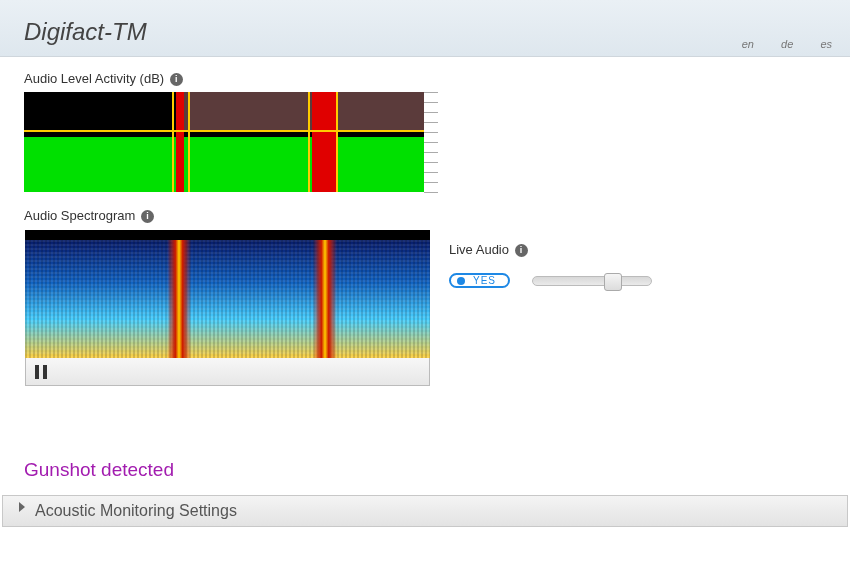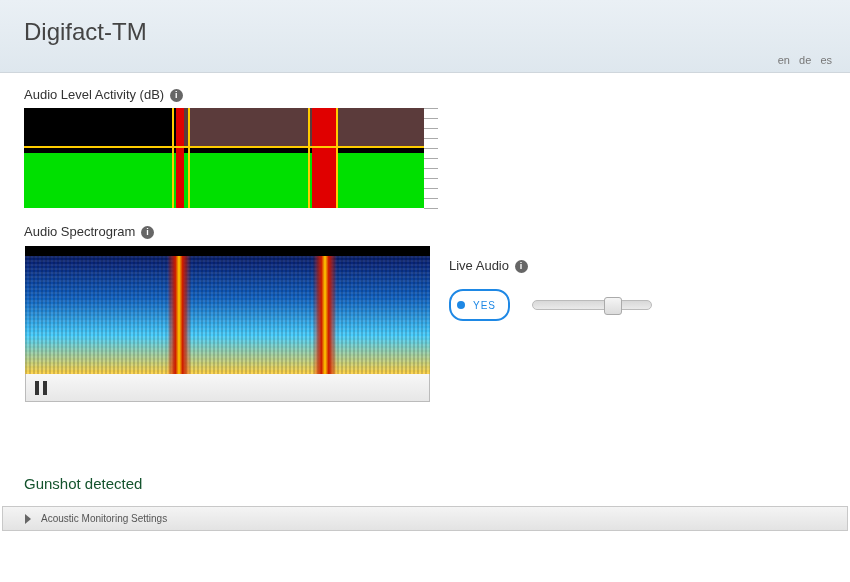--- a/index.html
+++ b/index.html
@@ -1,25 +1,26 @@
 <!DOCTYPE html>
 <html><head>
 <meta charset="utf-8">
 <style>
   * { box-sizing: border-box; margin: 0; padding: 0; }
   body { font-family: Arial, Helvetica, sans-serif; font-size: 13px; color: #333; background: #fff; width: 850px; }
   .header {
     background: linear-gradient(#eaf0f5, #dee7ee);
     border-bottom: 1px solid #cfd6dc;
-    padding: 18px 24px 26px 24px;
+    padding: 18px 24px 10px 24px;
     position: relative;
+    font-style: italic;
   }
   .header h1 { font-size: 24px; font-weight: normal; color: #444; }
   .lang-links { position: absolute; right: 18px; bottom: 6px; font-size: 11px; color: #777; }
-  .lang-links span { margin-left: 6px; cursor: pointer; }
+  .lang-links span { margin-left: 24px; cursor: pointer; }
   .content { padding: 14px 36px 0 24px; }
   .section-label { font-size: 13px; color: #333; margin-bottom: 6px; font-weight: normal; }
   .info-icon {
     display: inline-block;
     width: 13px; height: 13px;
     border-radius: 50%;
     background: #666;
     color: #fff;
     font-size: 9px;
     line-height: 13px;
@@ -80,21 +81,21 @@
   .pause-icon { display:inline-block; width:14px; height:14px; position:relative; cursor:pointer;}
   .pause-icon::before, .pause-icon::after {
     content:""; position:absolute; top:0; bottom:0; width:4px; background:#333;
   }
   .pause-icon::before{ left:1px; } .pause-icon::after{ right:1px; }
 
   
   .yes-pill {
     display:inline-flex; align-items:center;
     border:2px solid #1e88e5; border-radius:14px;
-    height:32px; padding:0 12px 0 6px;
+    height:15px; padding:0 12px 0 6px;
     color:#1e88e5; font-size:10px; letter-spacing:1px;
     cursor:pointer;
   }
   .yes-dot { width:8px; height:8px; border-radius:50%; background:#1e88e5; margin-right:8px; }
   .slider {
     display:inline-block; vertical-align:middle;
     width:120px; height:10px; position:relative; margin-left:22px;
     background:linear-gradient(#d8d8d8,#eaeaea);
     border:1px solid #bbb; border-radius:6px;
     cursor:pointer;
@@ -104,29 +105,29 @@
     background:linear-gradient(#f5f5f5,#dcdcdc);
     border:1px solid #aaa; border-radius:3px;
   }
 
   
   .class-bar {
     width:405px; height:24px; background:#000; position:relative; overflow:hidden;
   }
   .class-mark { position:absolute; top:0; bottom:0; width:2px; background:#c040e0; }
 
-  .alert-text { color:#14532d; font-size:15px; margin-top:2px; }
+  .alert-text { color:#a21caf; font-size:19px; margin-top:2px; }
 
   .accordion {
     margin: 14px 2px 8px 2px;
     background: linear-gradient(#f4f4f4,#e3e3e3);
     border:1px solid #c8c8c8;
-    padding:6px 22px;
-    font-size:10px; color:#555;
-    display:flex; align-items:flex-end;
+    padding:6px 16px;
+    font-size:16px; color:#555;
+    display:flex; align-items:flex-start;
     cursor:pointer;
   }
   .tri { display:inline-block; width:0; height:0; border-top:5px solid transparent; border-bottom:5px solid transparent; border-left:6px solid #666; margin-right:10px;}
 
   .gap { height:16px; }
   .gap-sm { height:10px; }
 </style>
 </head>
 <body>
 

